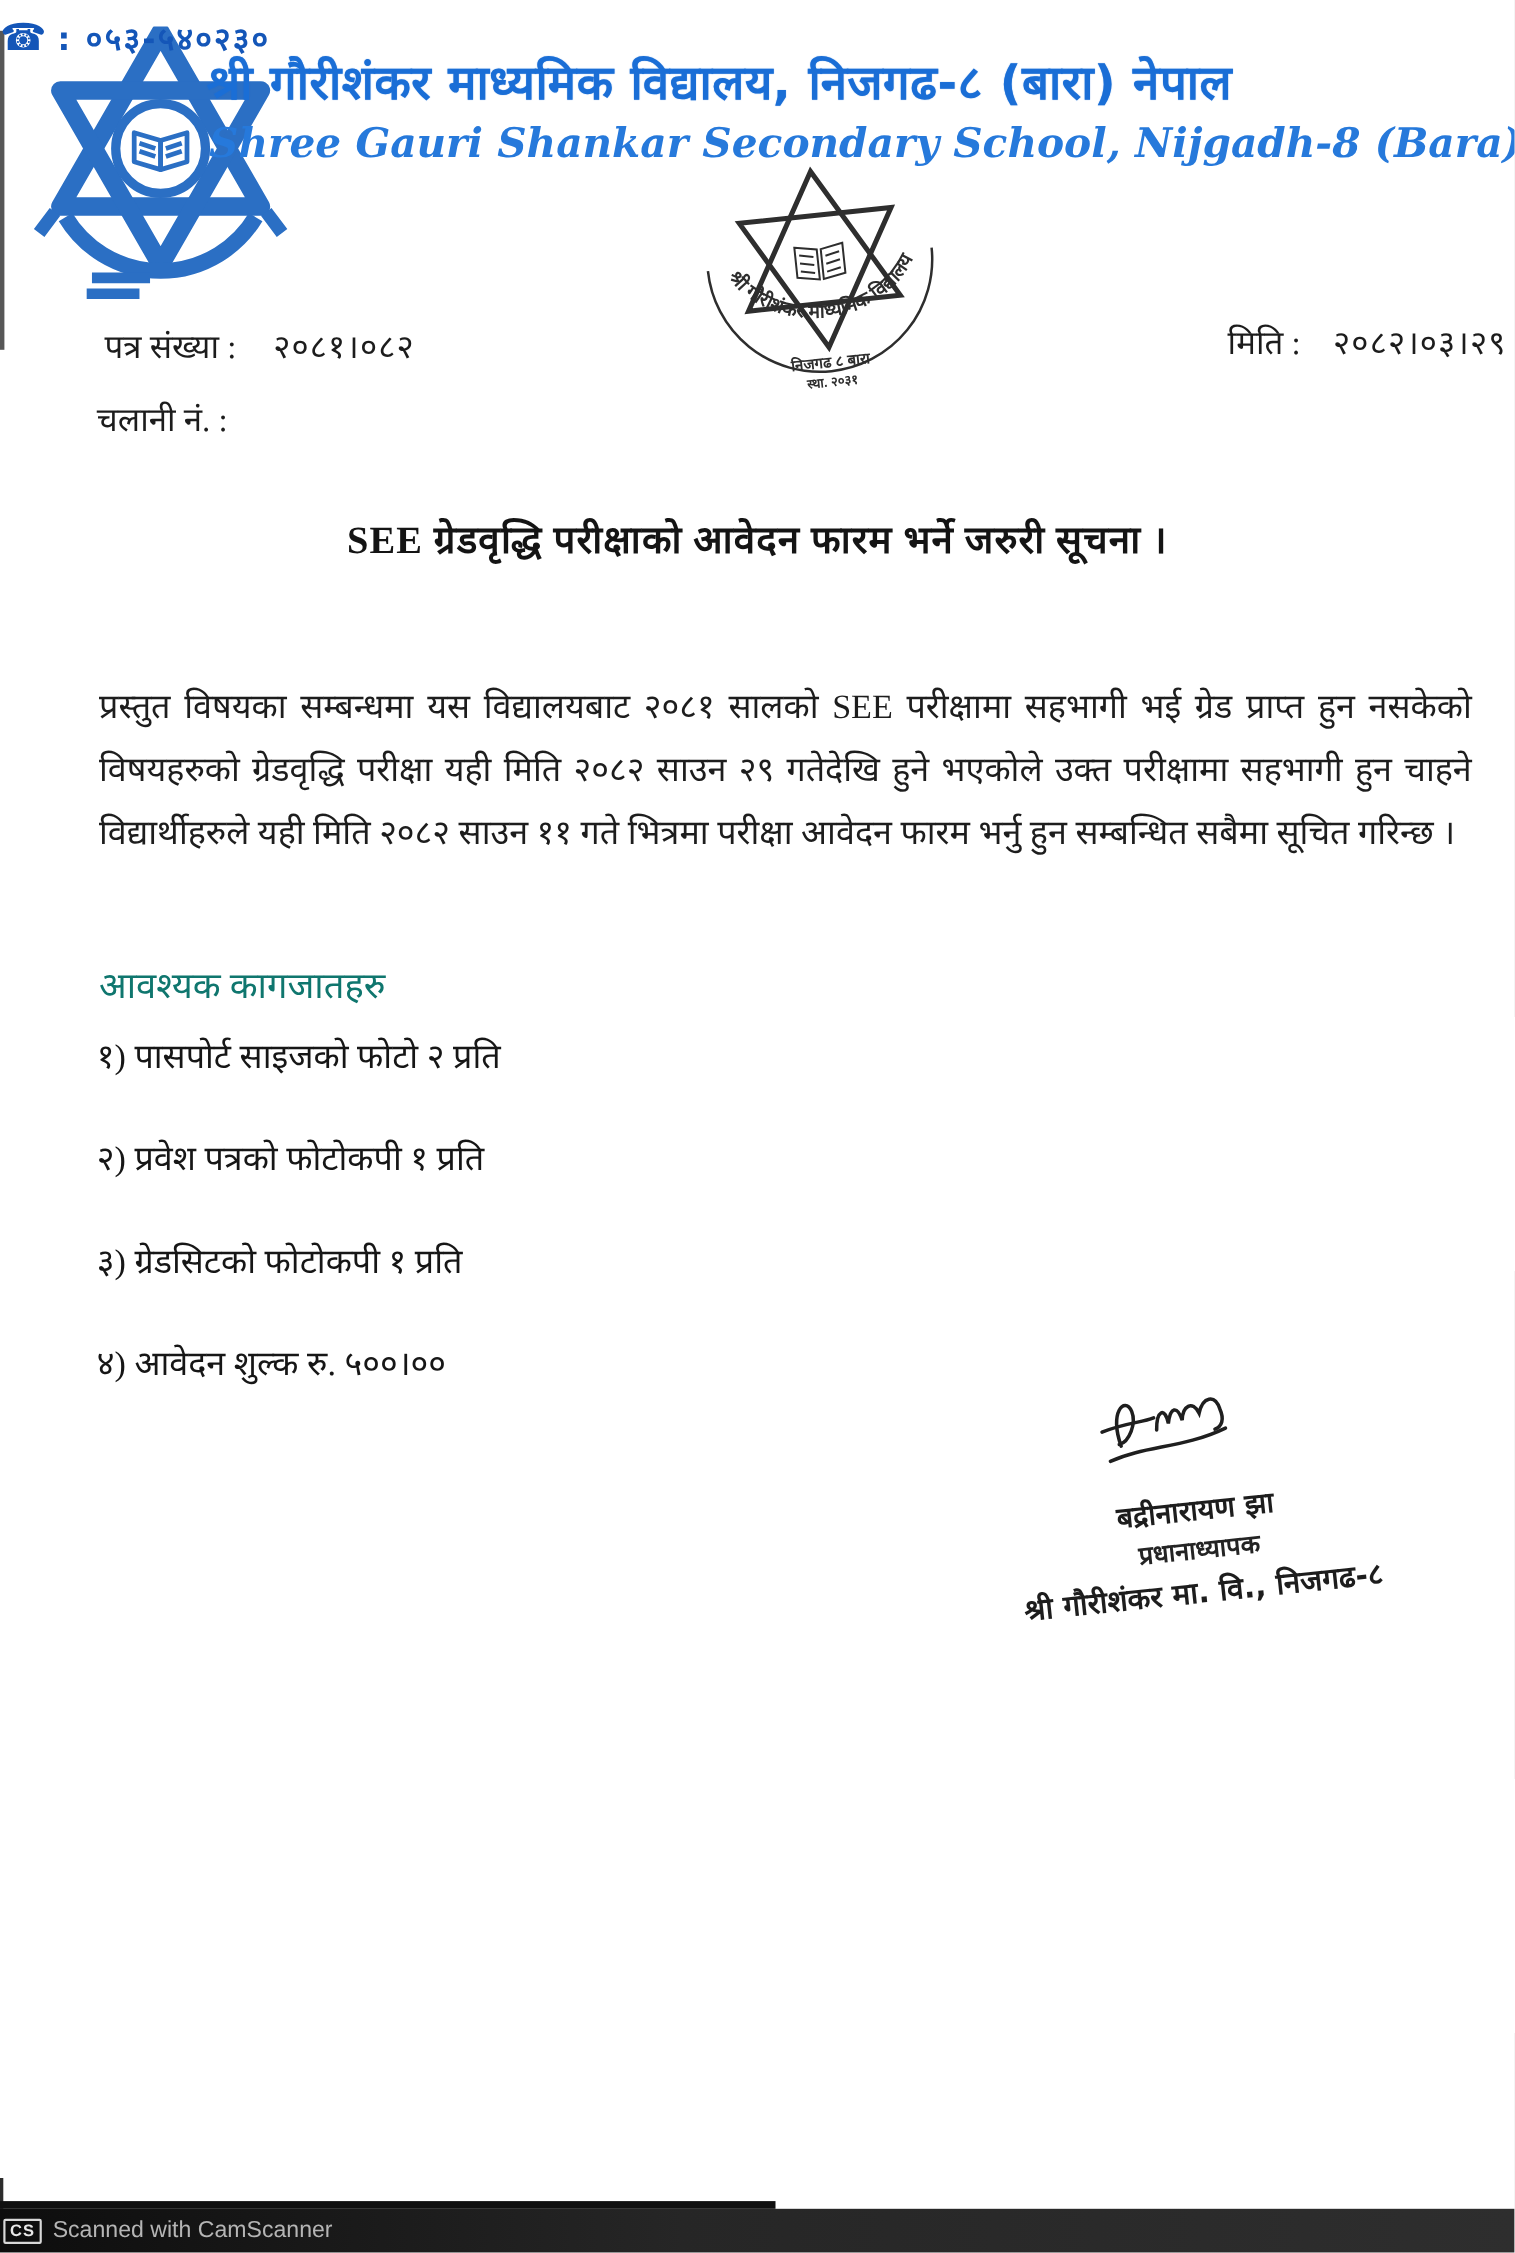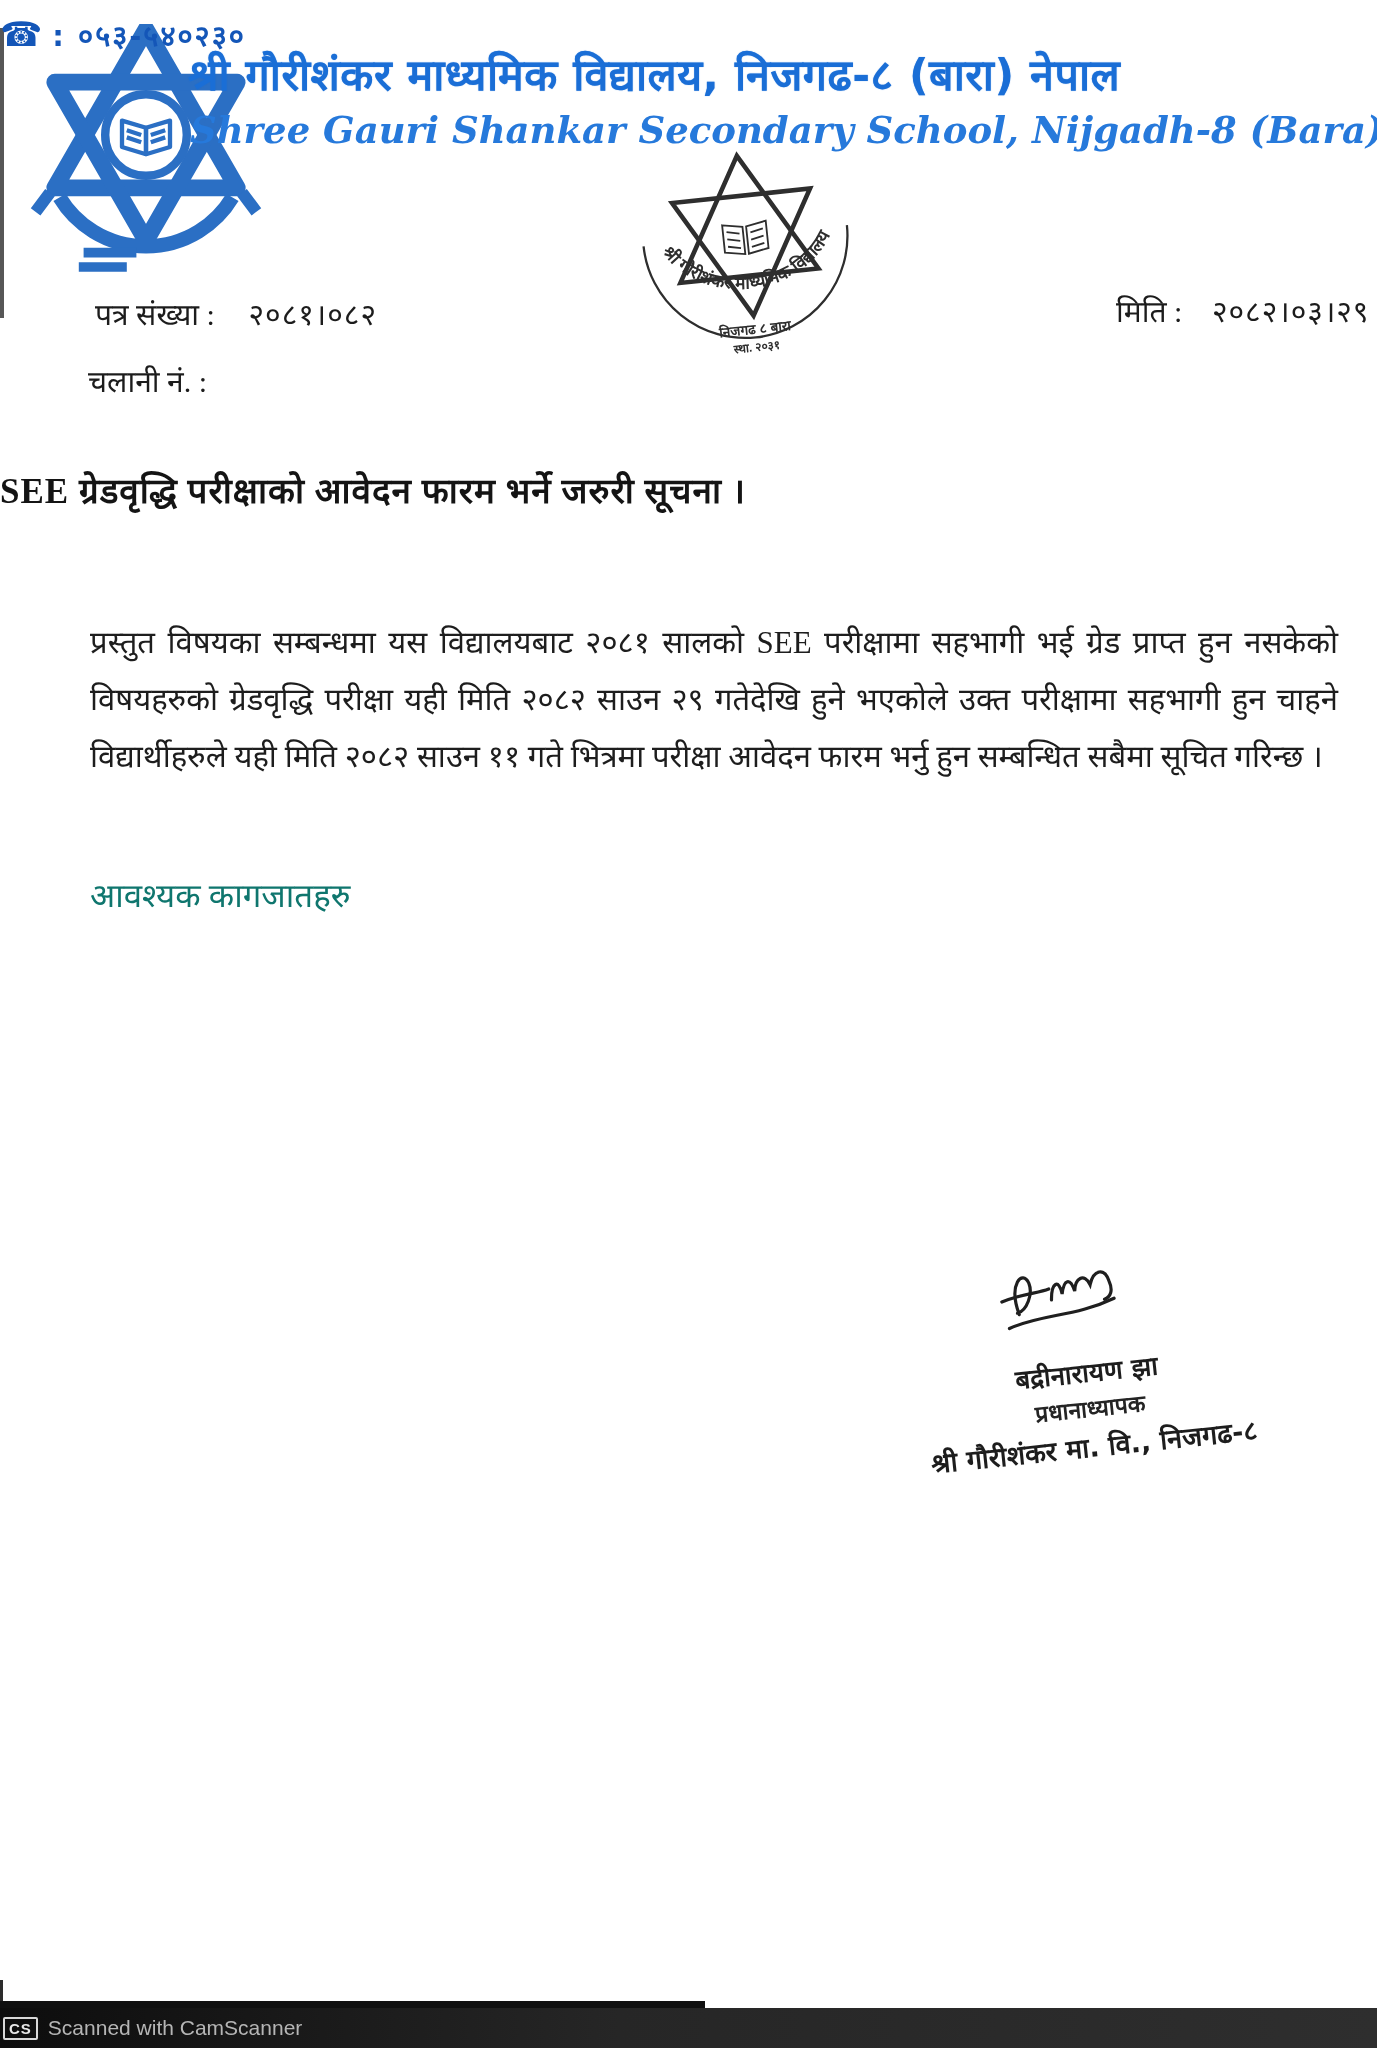--- a/index.html
+++ b/index.html
@@ -61,21 +61,21 @@
   
   .ref-left  { position:absolute; left:95px;  top:293px; font-size:30px; }
   .ref-left .val { margin-left:26px; letter-spacing:1px; }
   .date-right{ position:absolute; left:1116px; top:290px; font-size:30px; }
   .date-right .val { margin-left:22px; letter-spacing:1px; }
   .chalani   { position:absolute; left:88px;  top:360px; font-size:30px; }
 
   
   .subject {
     position:absolute; left:0; top:466px; width:100%;
-    text-align:left;
+    text-align:center;
     font-weight:bold; font-size:35px; color:#141414;
     letter-spacing:1px;
   }
 
   
   .body-para {
     position:absolute; left:90px; top:614px; width:1248px;
     font-size:31px; line-height:57px;
     text-align:justify; color:#1d1d1d;
   }
@@ -186,20 +186,26 @@
     <span>मिति :</span>
     <span class="val">२०८२।०३।२९</span>
   </div>
   <div class="chalani">चलानी नं. :</div>
 
   <div class="subject">SEE ग्रेडवृद्धि परीक्षाको आवेदन फारम भर्ने जरुरी सूचना ।</div>
 
   <div class="body-para">प्रस्तुत विषयका सम्बन्धमा यस विद्यालयबाट २०८१ सालको SEE परीक्षामा सहभागी भई ग्रेड प्राप्त हुन नसकेको विषयहरुको ग्रेडवृद्धि परीक्षा यही मिति २०८२ साउन २९ गतेदेखि हुने भएकोले उक्त परीक्षामा सहभागी हुन चाहने विद्यार्थीहरुले यही मिति २०८२ साउन ११ गते भित्रमा परीक्षा आवेदन फारम भर्नु हुन सम्बन्धित सबैमा सूचित गरिन्छ ।</div>
 
   <div class="docs-heading">आवश्यक कागजातहरु</div>
+  <ul class="docs-list">
+    <li>१) पासपोर्ट साइजको फोटो २ प्रति</li>
+    <li>२) प्रवेश पत्रको फोटोकपी १ प्रति</li>
+    <li>३) ग्रेडसिटको फोटोकपी १ प्रति</li>
+    <li>४) आवेदन शुल्क रु. ५००।००</li>
+  </ul>
 
   <div class="sig-block">
     <svg class="sig-scribble" viewBox="0 0 220 120" xmlns="http://www.w3.org/2000/svg">
       <g fill="none" stroke="#1f1f1f" stroke-width="4" stroke-linecap="round">
         <path d="M34,70 C24,30 44,14 50,32 C54,46 44,66 32,68"></path>
         <path d="M14,52 C42,44 60,46 74,42"></path>
         <path d="M76,56 C78,34 88,30 90,50 C94,32 102,30 106,48 C108,32 120,26 126,42 C132,24 146,22 150,40 C154,52 150,60 142,62"></path>
         <path d="M20,86 C62,72 104,80 154,62"></path>
       </g>
     </svg>

